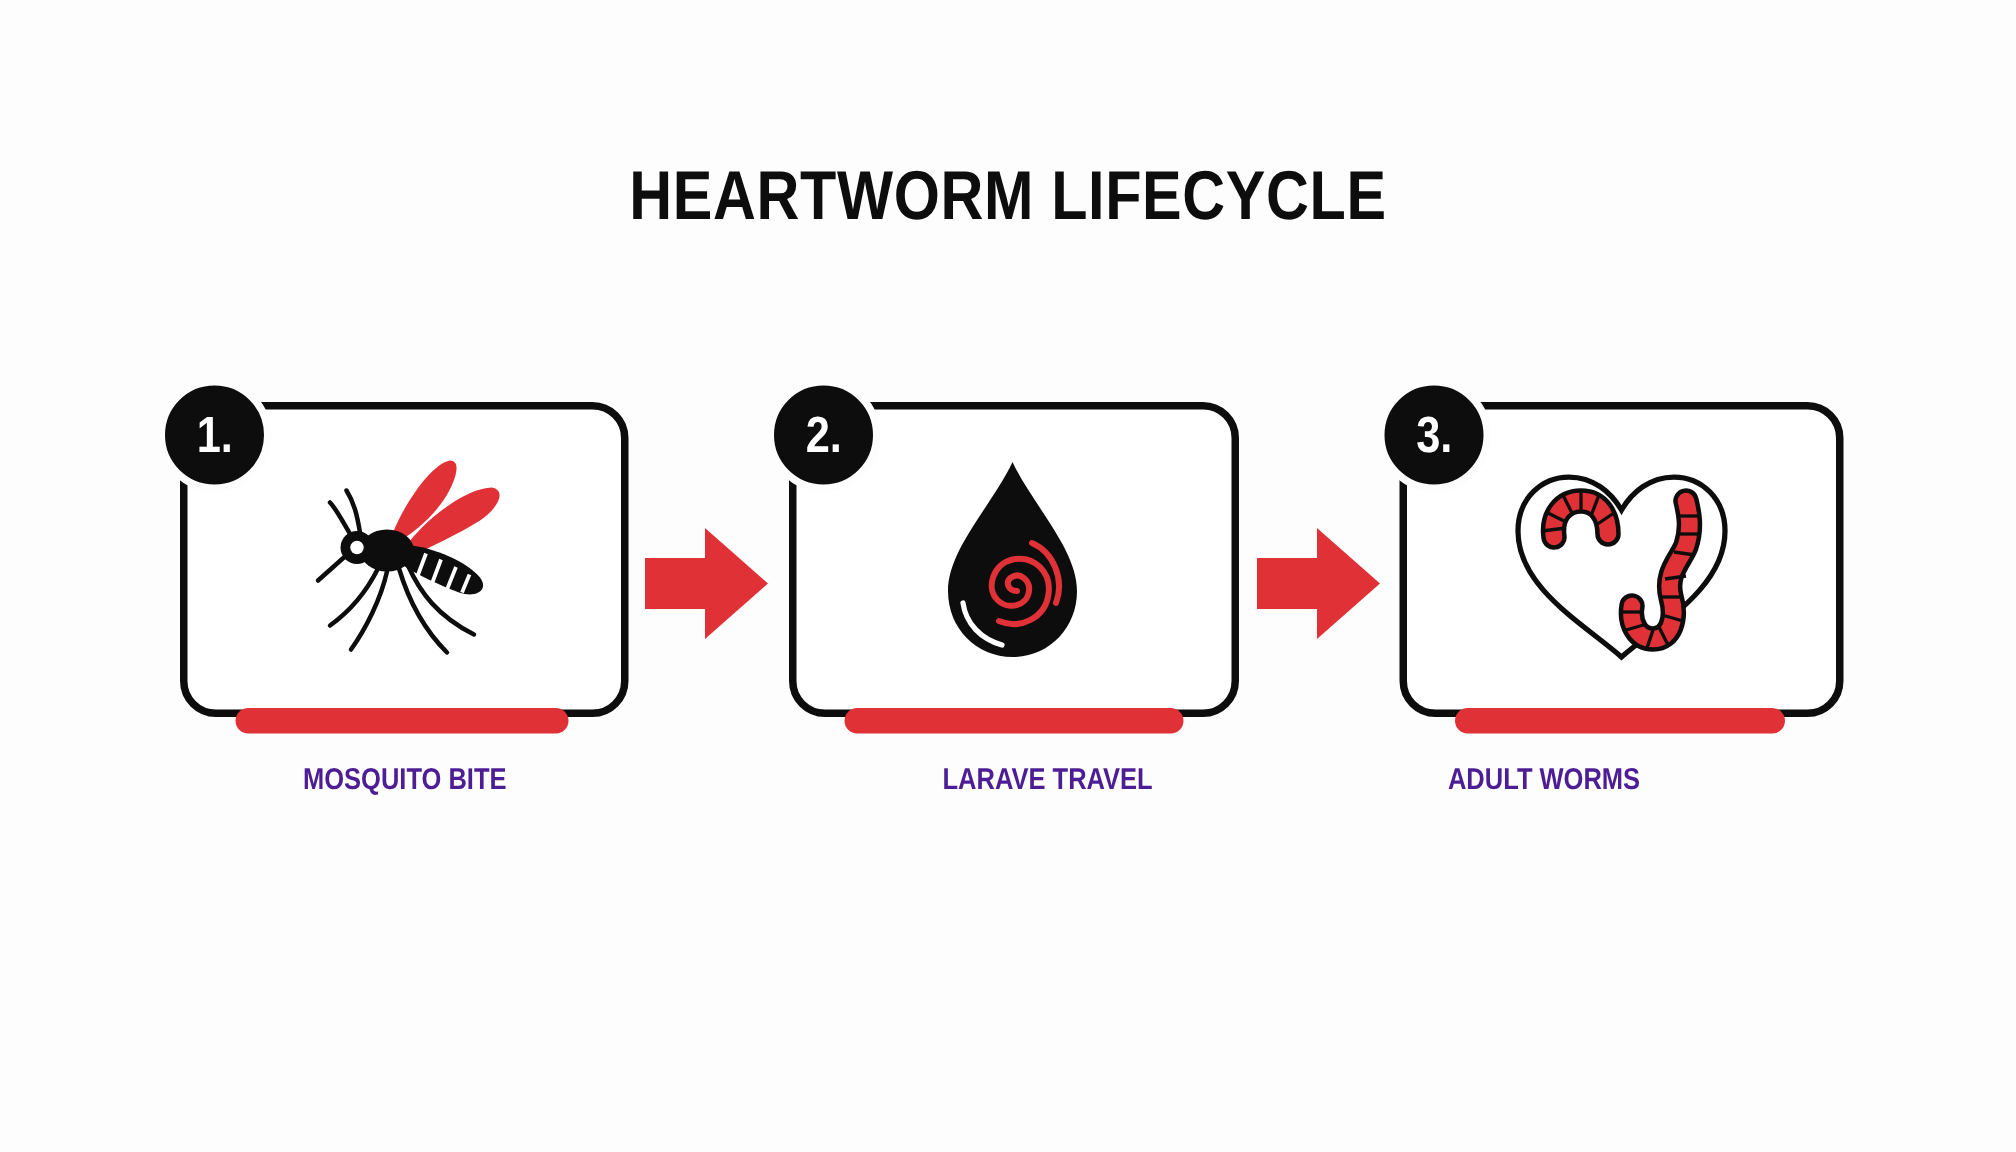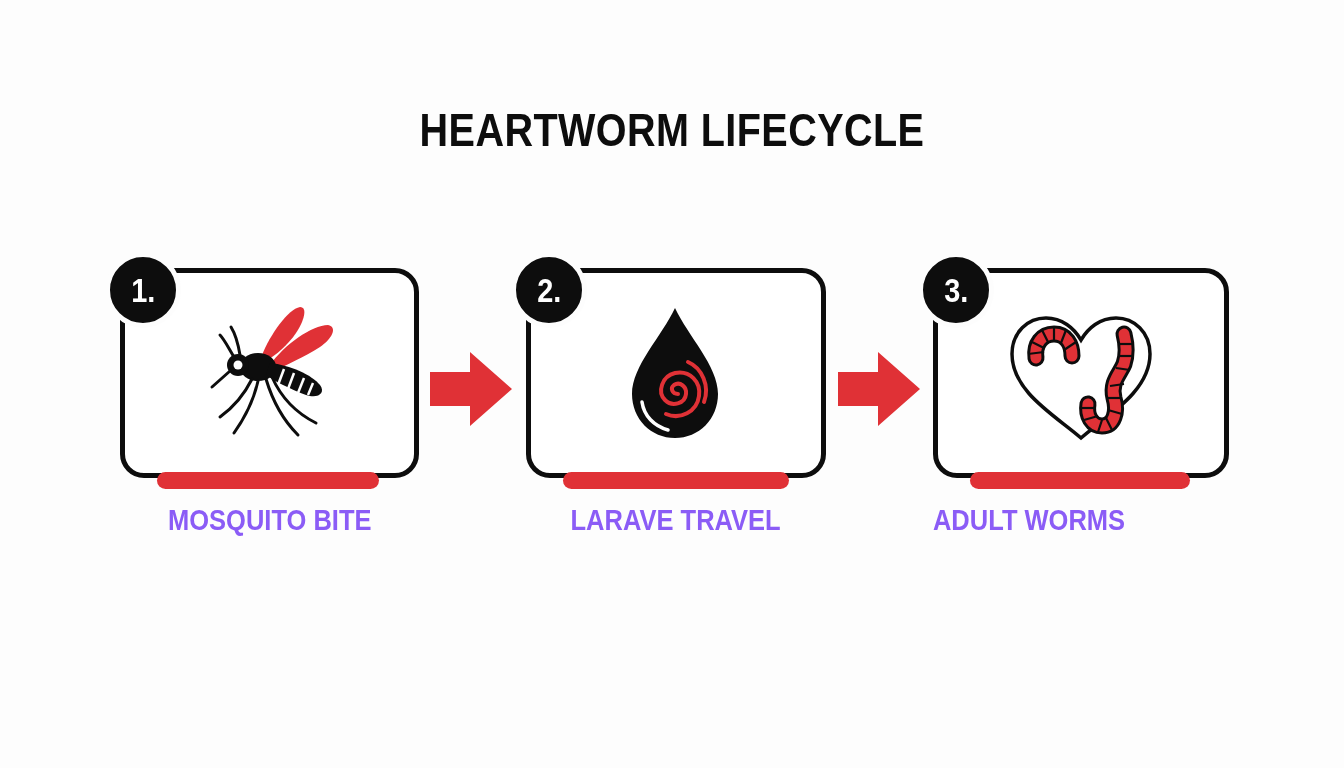--- a/index.html
+++ b/index.html
@@ -2,21 +2,21 @@
 <html><head>
 <meta charset="utf-8">
 <style>
   html,body{margin:0;padding:0;}
   body{width:1344px;height:768px;background:#fdfdfd;position:relative;overflow:hidden;font-family:"Liberation Sans","DejaVu Sans",sans-serif;}
   .title{position:absolute;left:0;width:1344px;top:102px;text-align:center;font-family:"Liberation Sans",sans-serif;font-weight:700;font-size:46px;letter-spacing:0.5px;color:#0d0d0d;transform:scaleX(0.86);transform-origin:672px 0;line-height:56px;}
   .card{position:absolute;top:268px;height:210px;border:5px solid #0d0d0d;border-radius:24px;background:#fff;box-sizing:border-box;}
   .badge{position:absolute;width:66px;height:66px;border-radius:50%;background:#0d0d0d;border:5px solid #fdfdfd;box-sizing:content-box;color:#fff;font-weight:700;font-size:34px;line-height:66px;text-align:center;}
   .badge span{display:inline-block;transform:scaleX(0.85);}
   .bar{position:absolute;top:472px;height:17px;border-radius:9px;}
-  .label{position:absolute;top:500px;text-align:center;font-weight:700;font-size:30px;color:#8b5cf6;line-height:40px;}
+  .label{position:absolute;top:500px;text-align:center;font-weight:700;font-size:20px;color:#4c1d95;line-height:40px;}
   .label span{display:inline-block;transform:scaleX(0.85);}
   .arrow{position:absolute;}
   .icon{position:absolute;}
 </style>
 </head>
 <body>
 
 <div class="title">HEARTWORM LIFECYCLE</div>
 
 <div class="card" style="left:120px;width:299px;"></div>
@@ -56,21 +56,21 @@
 </svg>
 
 <div class="card" style="left:526px;width:300px;"></div>
 <div class="bar" style="left:563px;width:226px;background:#e03136;"></div>
 <div class="badge" style="left:511px;top:252px;"><span>2.</span></div>
 <svg class="icon" style="left:628px;top:306px;" width="94" height="134" viewBox="0 0 94 134">
   <path d="M47 2 C60 30 90 60 90 88 C90 113 71 132 47 132 C23 132 4 113 4 88 C4 60 34 30 47 2 Z" fill="#0d0d0d"></path>
   <path d="M50 88 C44 88 42 82 46 79 C52 75 59 81 58 88 C57 98 44 101 37 94 C29 86 34 70 47 67 C62 64 73 76 71 90 C69 106 52 114 38 108 M60 56 C74 62 82 80 76 96" stroke="#e03136" stroke-width="4" fill="none" stroke-linecap="round"></path>
   <path d="M14 96 C16 110 26 120 40 124" stroke="#fff" stroke-width="3.5" fill="none" stroke-linecap="round"></path>
 </svg>
-<div class="label" style="left:526px;width:300px;"><span>LARAVE TRAVEL</span></div>
+<div class="label" style="left:548px;width:300px;"><span>LARAVE TRAVEL</span></div>
 
 <svg class="arrow" style="left:838px;top:352px;" width="84" height="74" viewBox="0 0 84 74">
   <polygon points="0,20 40,20 40,0 82,37 40,74 40,54 0,54" fill="#e03136"></polygon>
 </svg>
 
 <div class="card" style="left:933px;width:296px;"></div>
 <div class="bar" style="left:970px;width:220px;background:#e03136;"></div>
 <div class="badge" style="left:918px;top:252px;"><span>3.</span></div>
 <svg class="icon" style="left:1006px;top:312px;" width="150" height="130" viewBox="0 0 150 130">
   <path d="M75 126 C50 104 6 80 6 42 C6 20 22 6 40 6 C56 6 68 16 75 28 C82 16 94 6 110 6 C128 6 144 20 144 42 C144 80 100 104 75 126 Z" fill="#fff" stroke="#0d0d0d" stroke-width="3.5"></path>

